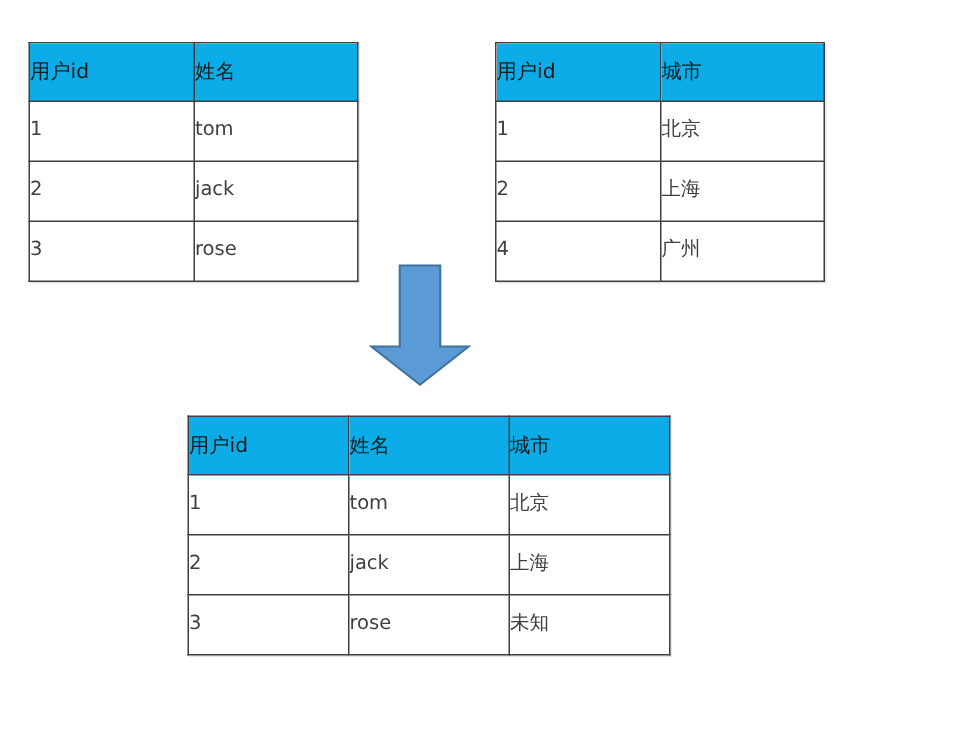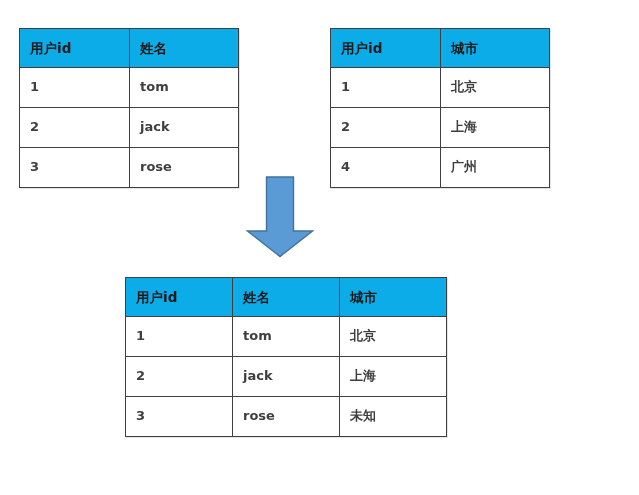--- a/index.html
+++ b/index.html
@@ -28,22 +28,22 @@
     border-collapse: collapse;
     table-layout: fixed;
     background: #ffffff;
     box-shadow: 1px 1px 0 rgba(0,0,0,0.10);
   }
   .data-table th,
   .data-table td {
     border: 1px solid #3f3f3f;
     text-align: left;
     vertical-align: middle;
-    padding: 0 0 0 10px;
-    font-weight: bold;
+    padding: 0 0 0 0;
+    font-weight: normal;
     font-size: 13px;
     line-height: 1.1;
     height: 40px;
     box-sizing: border-box;
     overflow: hidden;
     white-space: nowrap;
   }
   .data-table thead th {
     background: #0CACE8;
     color: #1a1a1a;

